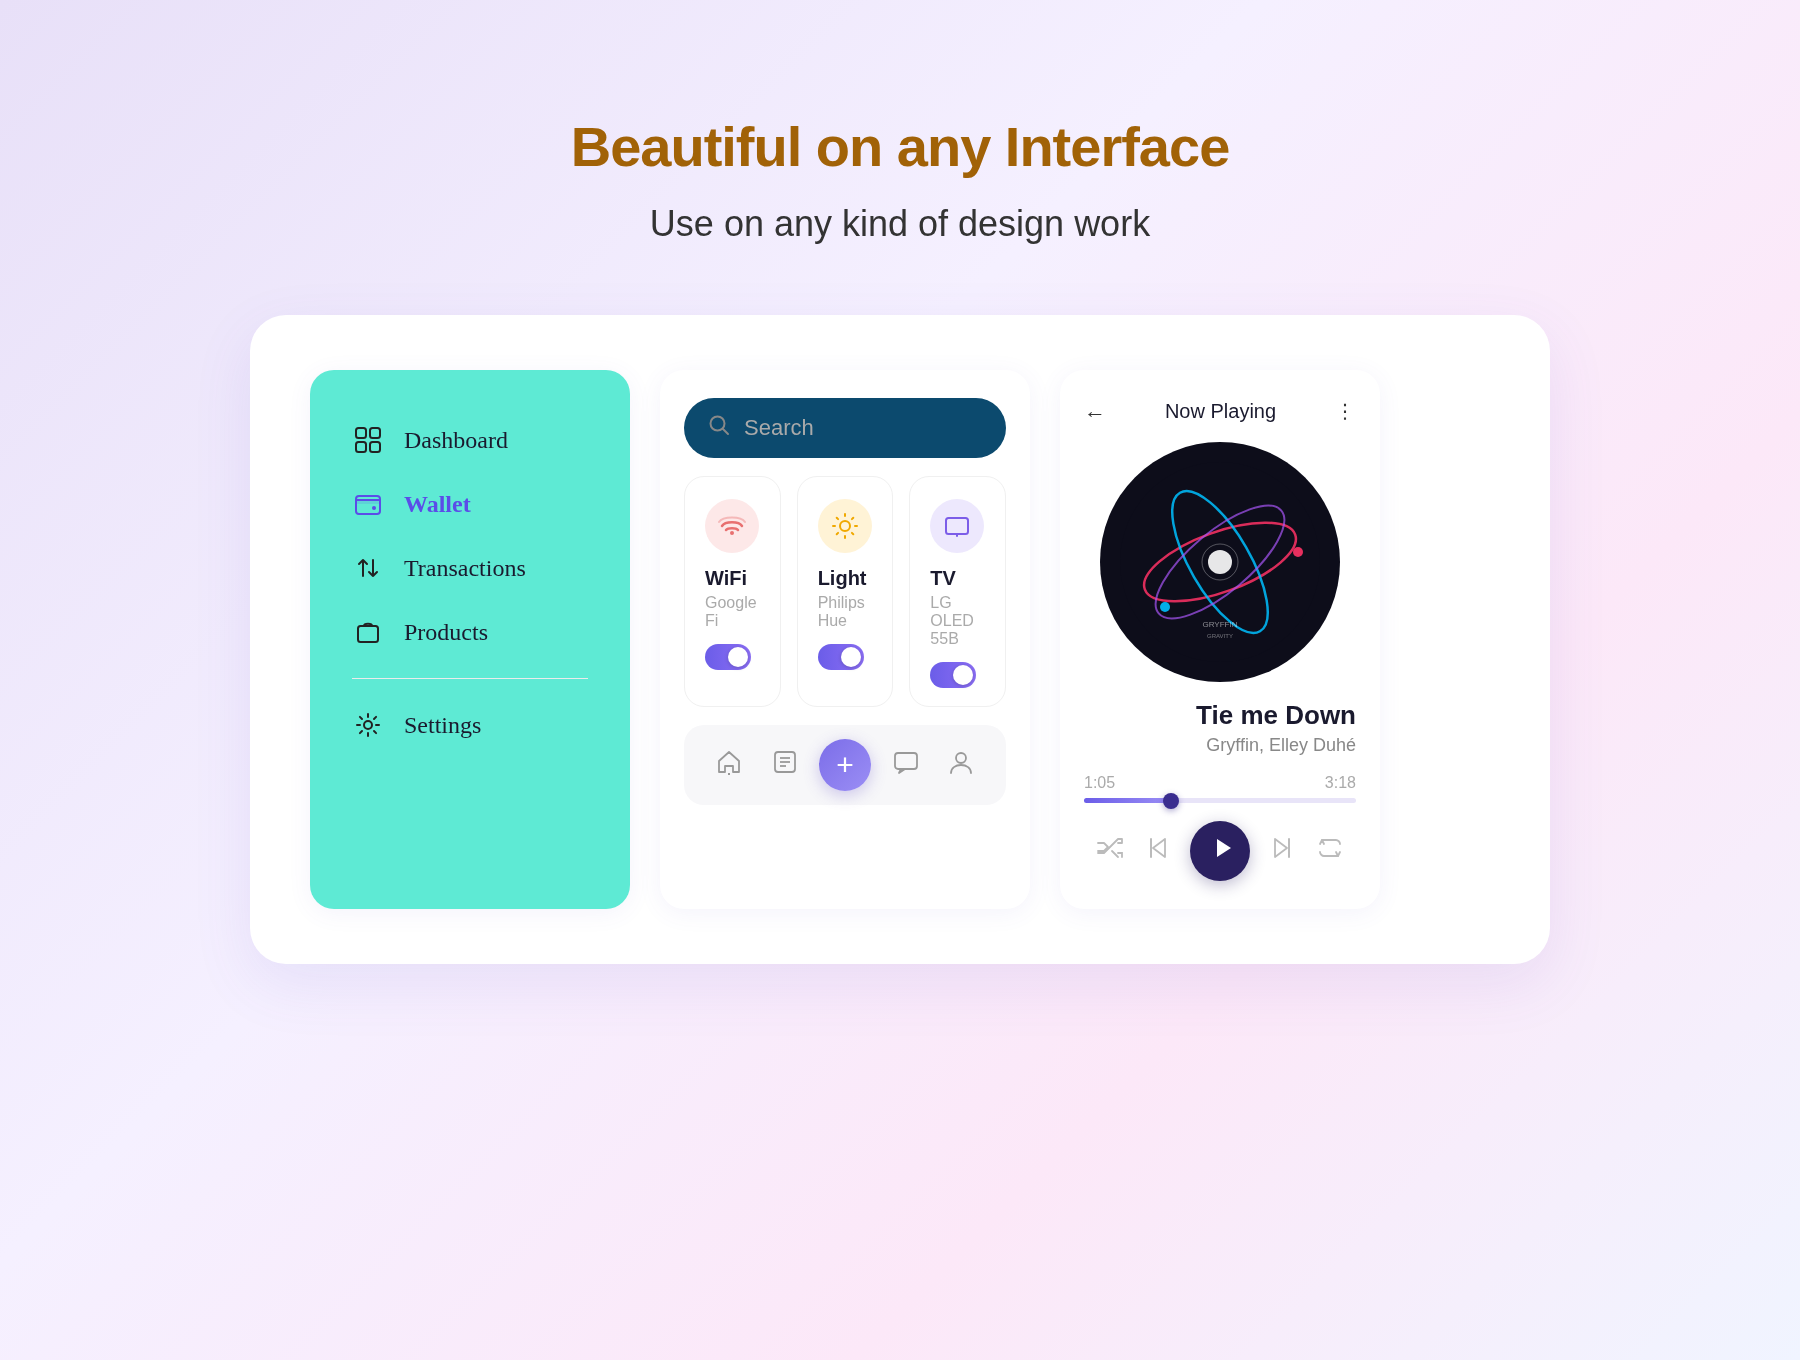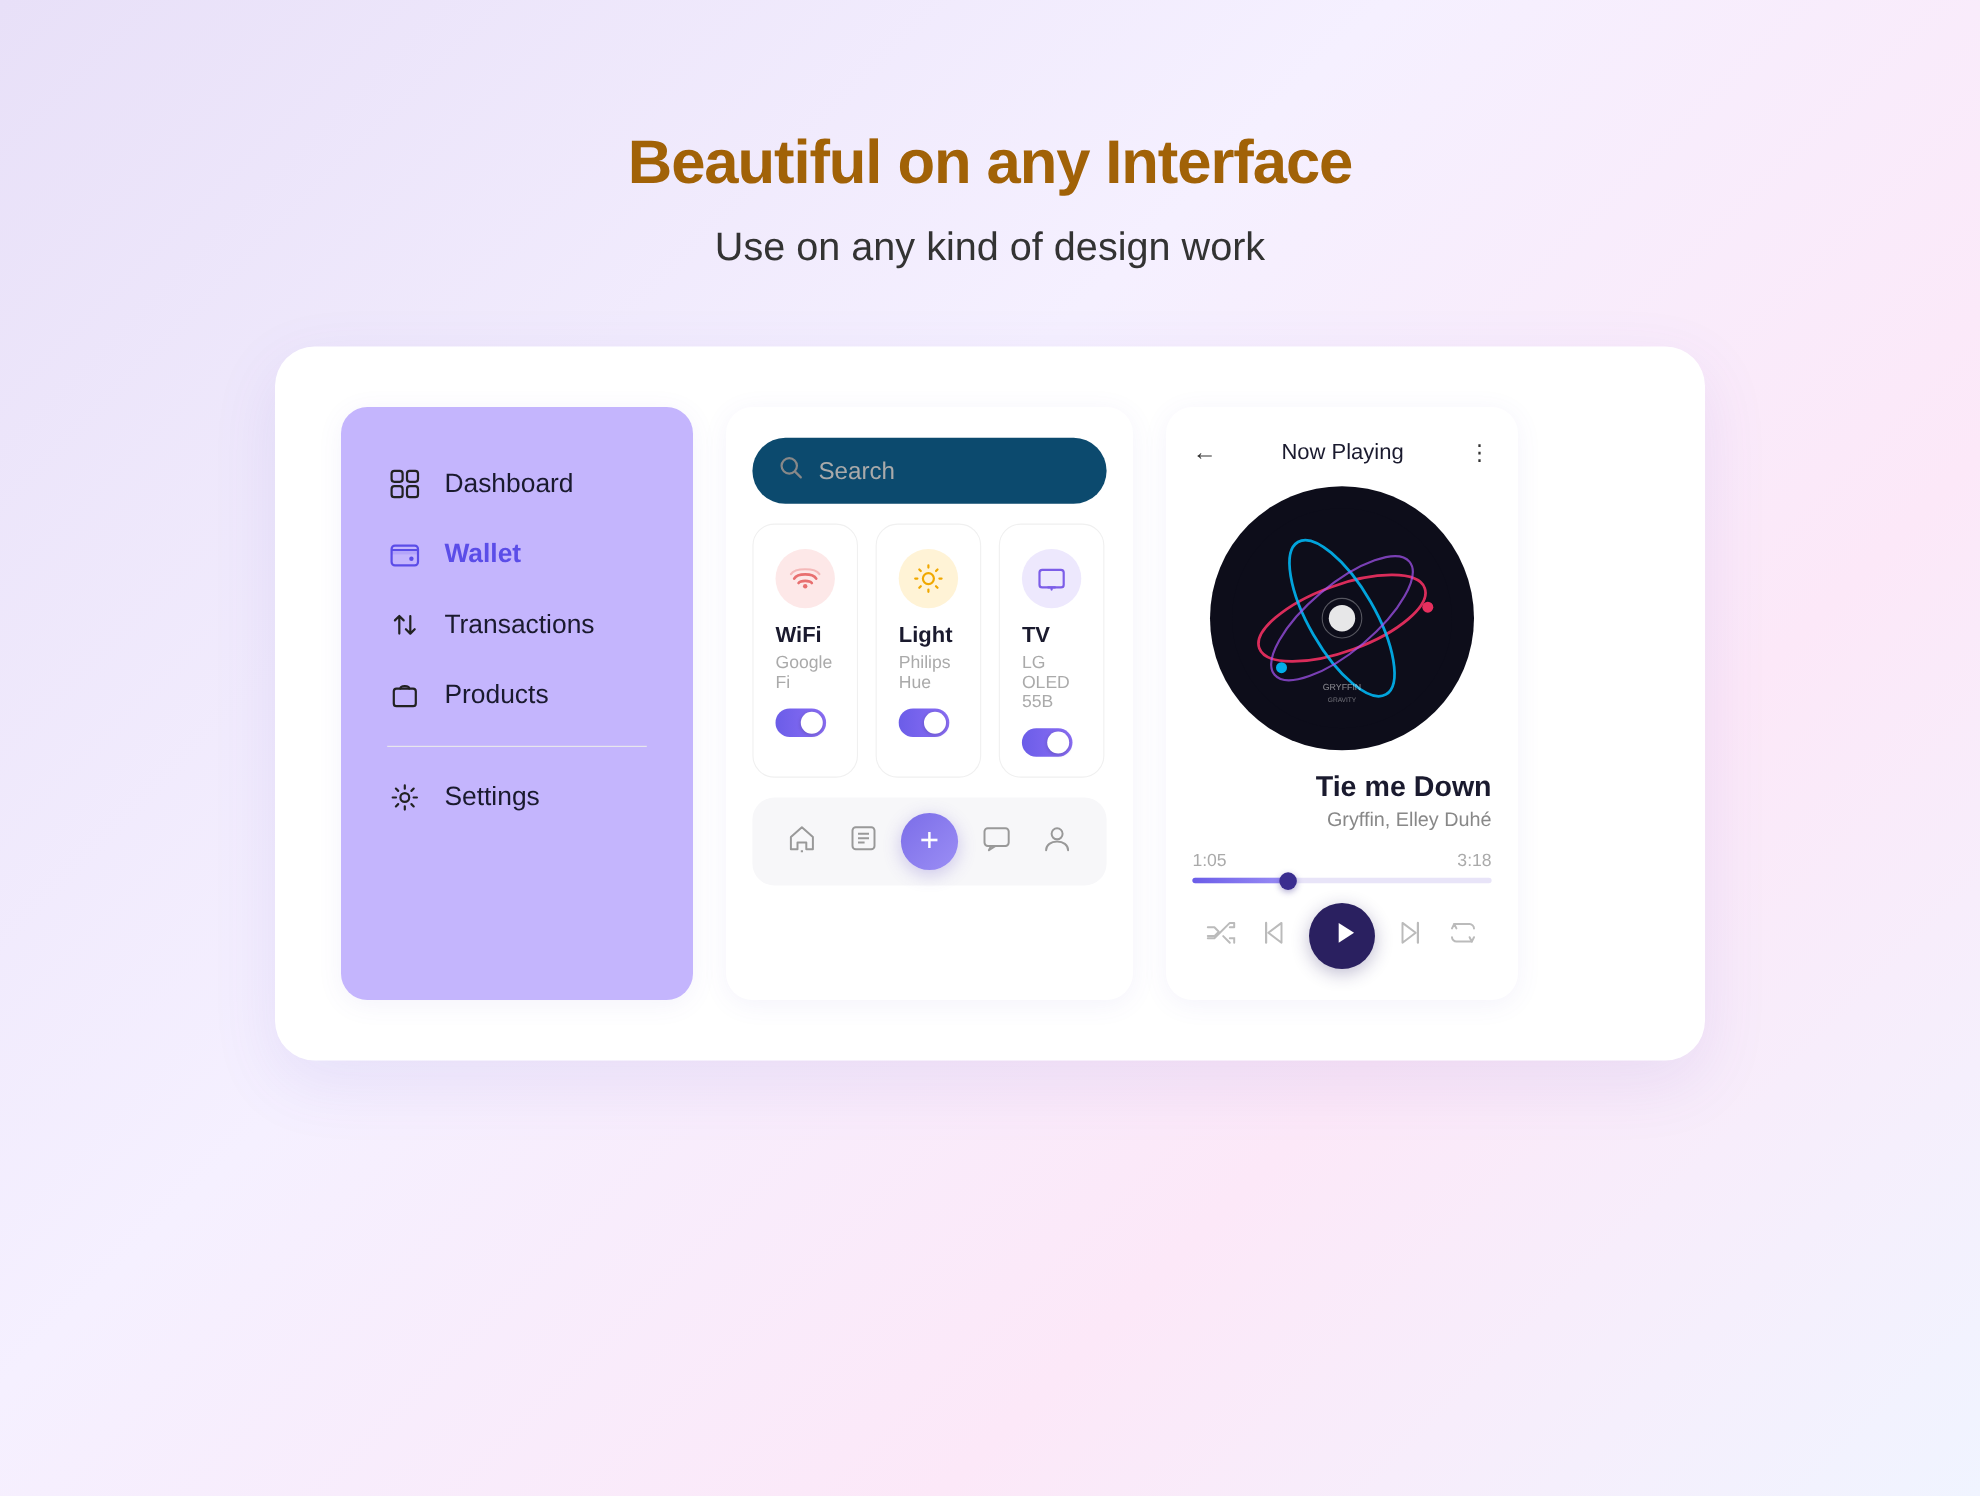--- a/index.html
+++ b/index.html
@@ -36,26 +36,27 @@
       border-radius: 36px;
       padding: 55px 60px;
       display: flex;
       gap: 30px;
       box-shadow: 0 20px 60px rgba(100,80,200,0.10);
       width: 1300px;
     }
 
     
     .nav-panel {
-      background: #c4b5fd;
+      background: #5eead4;
       border-radius: 24px;
       padding: 40px 30px;
       width: 320px;
       flex-shrink: 0;
       box-shadow: 0 4px 24px rgba(100,80,200,0.07);
+      font-family: Liberation Serif, serif;
     }
     .nav-item {
       display: flex;
       align-items: center;
       gap: 20px;
       padding: 16px 12px;
       border-radius: 12px;
       cursor: pointer;
       margin-bottom: 4px;
     }
@@ -100,21 +101,21 @@
       border-radius: 50px;
       padding: 16px 24px;
       border: none;
       width: 100%;
     }
     .search-icon { font-size: 22px; color: #888; }
     .search-text { font-size: 22px; color: #aaa; font-weight: 400; }
 
     .device-grid {
       display: grid;
-      grid-template-columns: 1fr 1fr 1fr 1fr;
+      grid-template-columns: 1fr 1fr 1fr;
       gap: 16px;
     }
     .device-card {
       background: white;
       border: 1.5px solid #f0f0f0;
       border-radius: 20px;
       padding: 22px 20px 18px;
       display: flex;
       flex-direction: column;
       gap: 10px;

